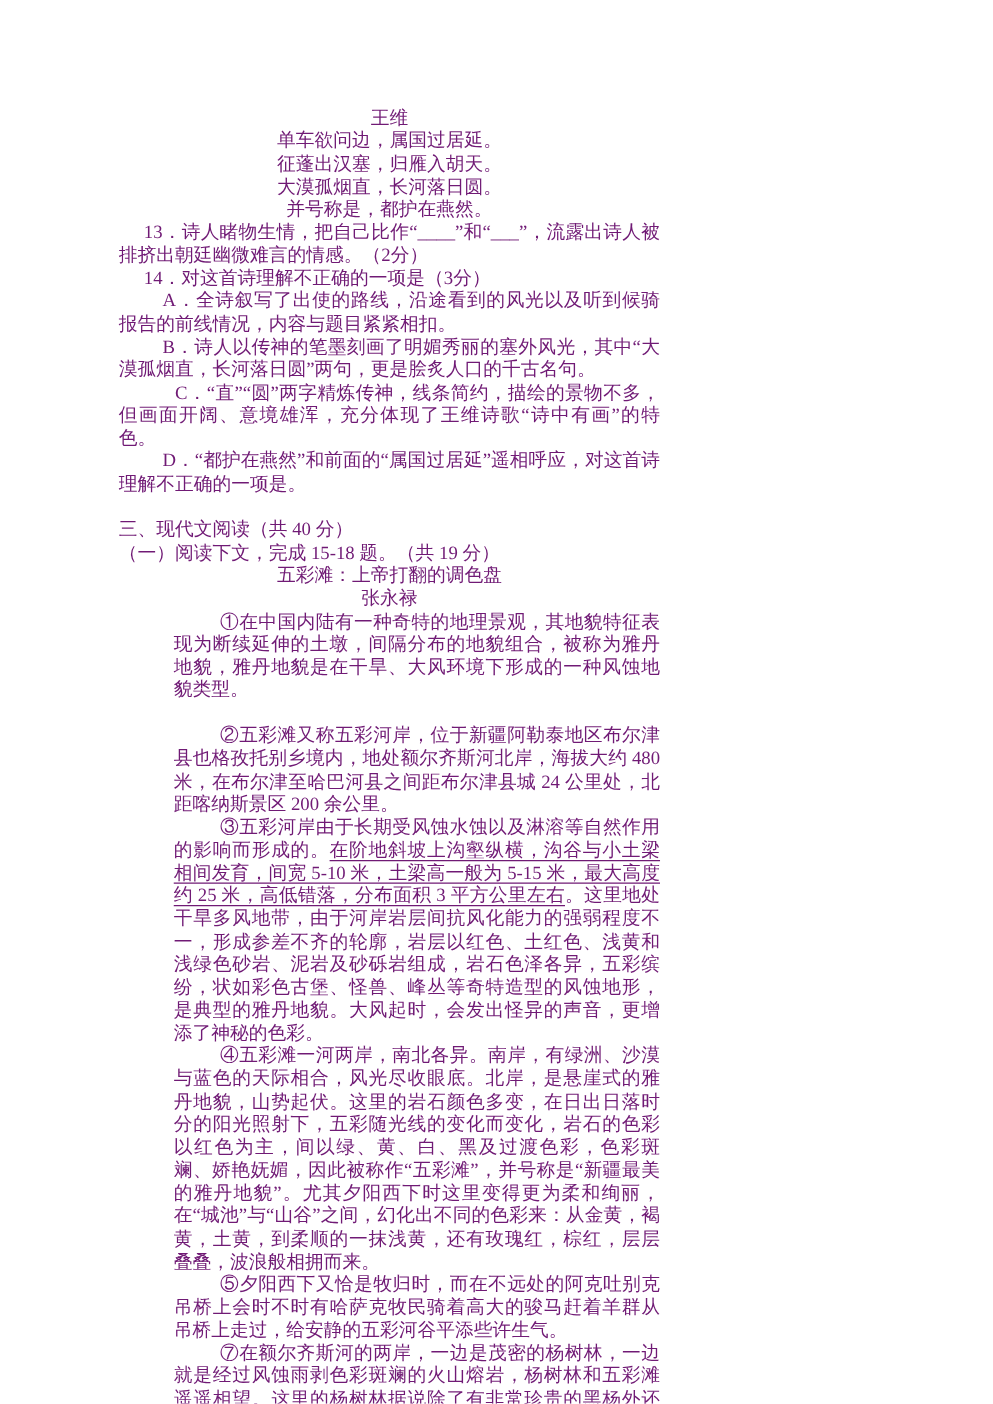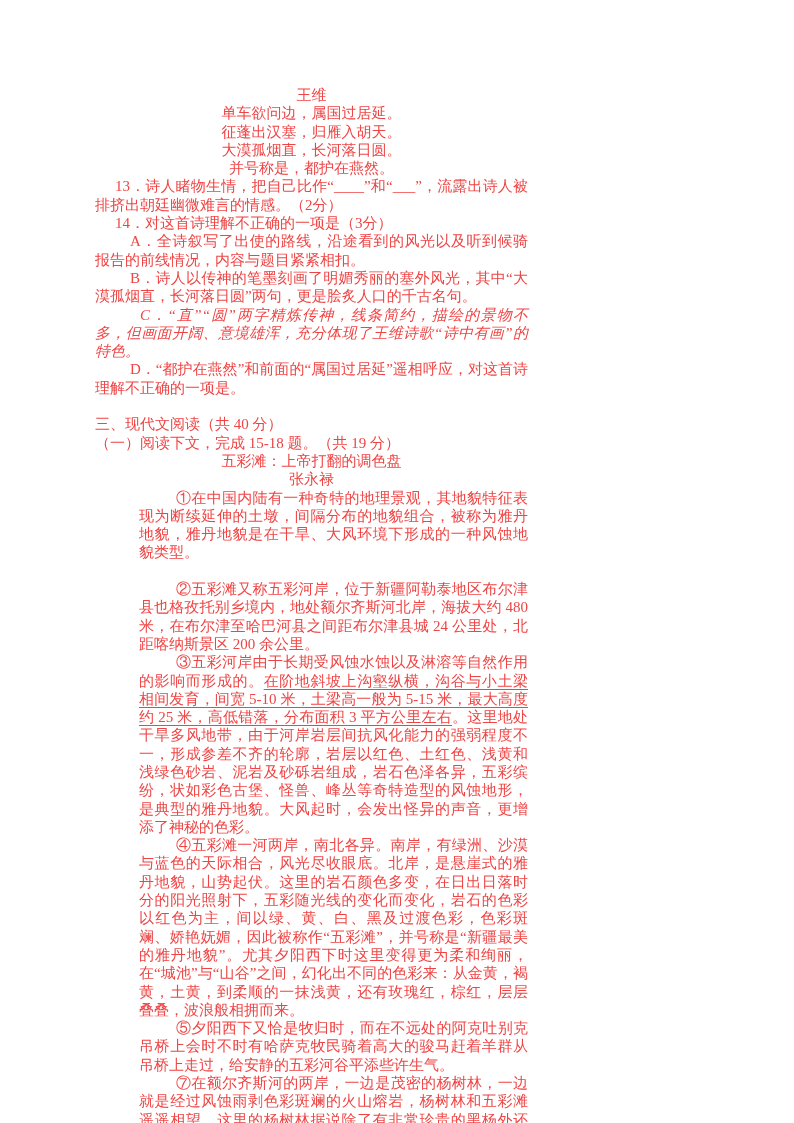--- a/index.html
+++ b/index.html
@@ -7,21 +7,21 @@
     padding: 0;
     background: #ffffff;
   }
   .page {
     position: relative;
     width: 642px;
     height: 1123px;
     box-sizing: border-box;
     padding: 86px 114px 40px 95px;
     background: #ffffff;
-    color: #ef4444;
+    color: #701a75;
     font-family: "Liberation Serif", "DejaVu Serif", serif;
     font-size: 15px;
     line-height: 18.3px;
     overflow: hidden;
   }
   p {
     margin: 0;
     padding: 0;
     text-align: justify;
     text-justify: inter-ideograph;
@@ -31,21 +31,20 @@
     text-align: center;
   }
   .q-num {
     text-indent: 20px;
   }
   .opt {
     text-indent: 35px;
   }
   .opt-c {
     text-indent: 45px;
-    font-style: italic;
   }
   .para {
     text-indent: 37px;
     margin-left: 44px;
   }
   .blank-line {
     height: 18.3px;
   }
   .u {
     text-decoration: underline;

